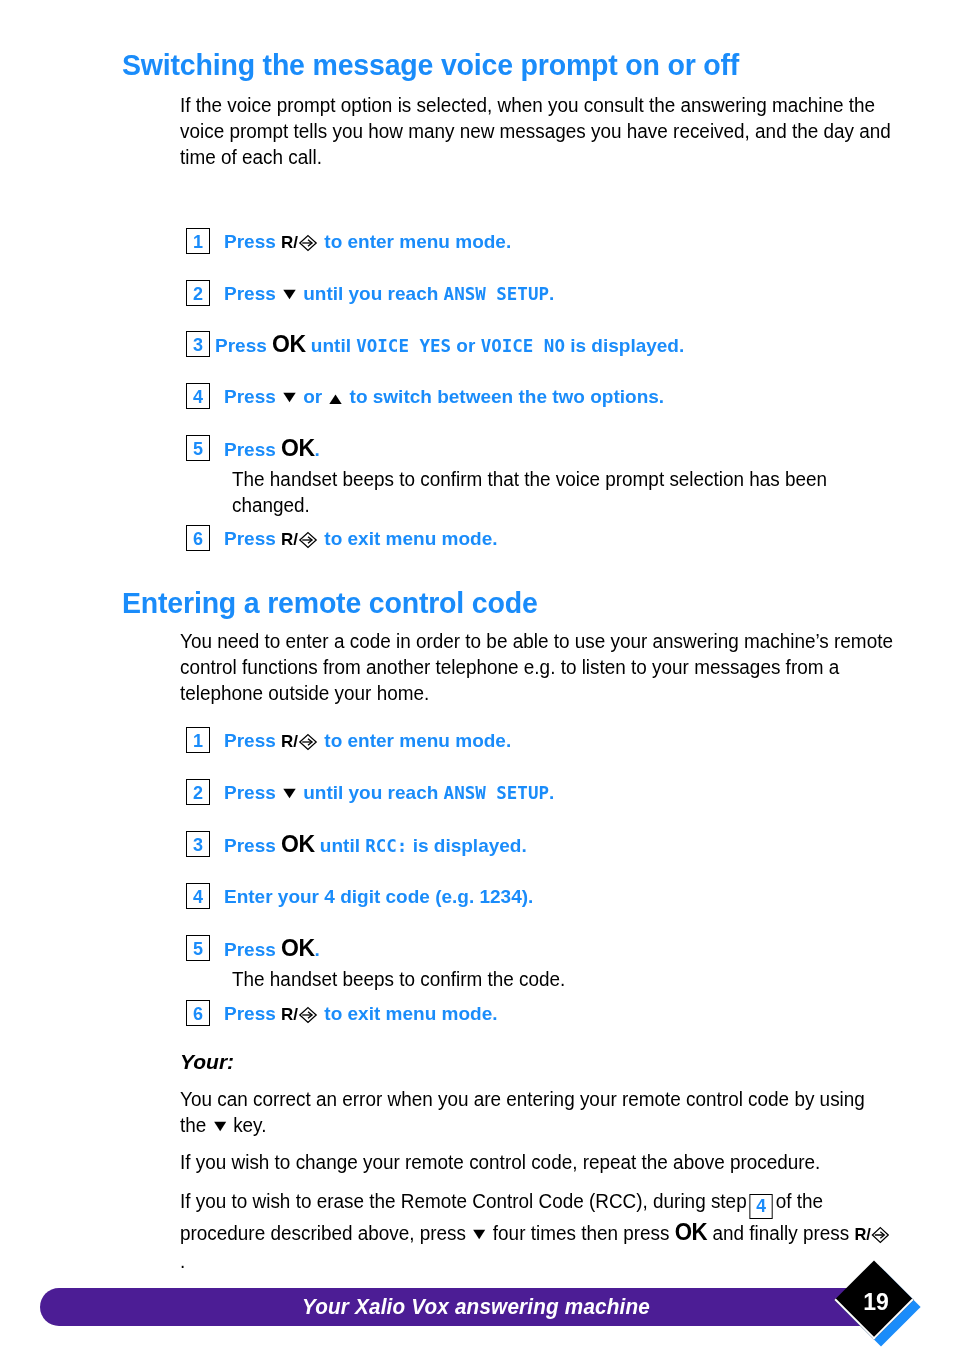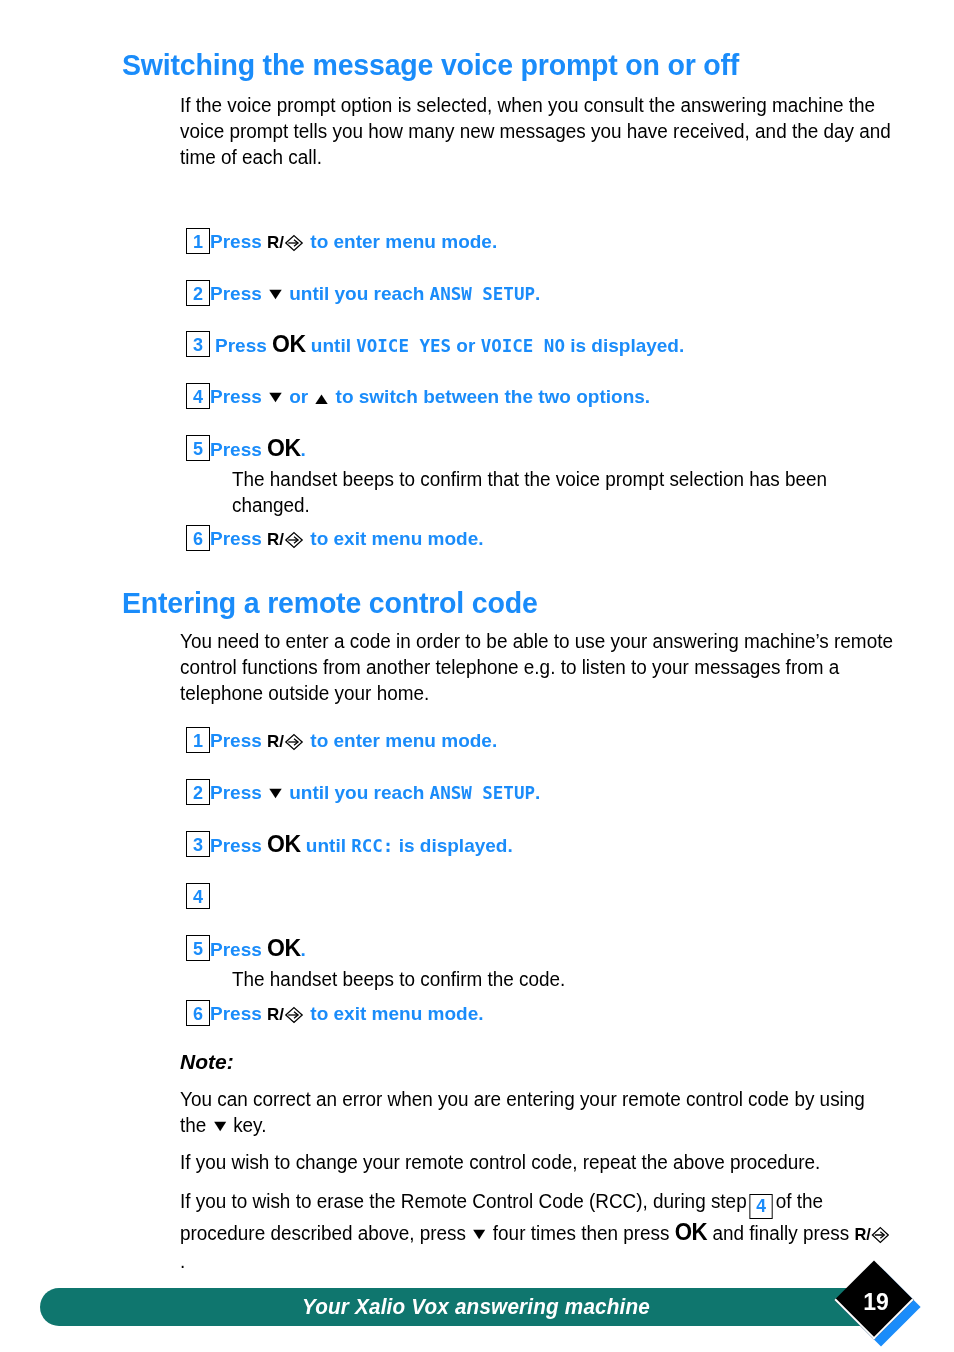--- a/index.html
+++ b/index.html
@@ -82,20 +82,21 @@
     line-height: 26px;
     text-align: center;
     box-sizing: border-box;
     flex: 0 0 auto;
   }
   .step-text {
     color: #1a8cfa;
     font-weight: bold;
     font-size: 19px;
     line-height: 27px;
+    margin-left: 14px;
     white-space: nowrap;
   }
   .step-sub {
     position: absolute;
     left: 232px;
     width: 690px;
     font-size: 19.5px;
     line-height: 26px;
     color: #000000;
     font-weight: normal;
@@ -178,21 +179,21 @@
     margin: 0 3px;
   }
 
   
   #footer-bar {
     position: absolute;
     left: 40px;
     top: 1288px;
     width: 872px;
     height: 38px;
-    background: #0f766e;
+    background: #4c1d95;
     border-radius: 19px;
   }
   #footer-title {
     position: absolute;
     left: 0; right: 0;
     top: 6px;
     text-align: center;
     color: #ffffff;
     font-weight: bold;
     font-style: italic;
@@ -360,20 +361,21 @@
       <span>Press</span>
       <span class="okglyph">OK</span>
       <span>until</span>
       <span class="mono">RCC:</span>
       <span>is displayed.</span>
     </div>
   </div>
 
   <div class="step" style="left:186px; top:883px;">
     <div class="step-num">4</div>
+    <div class="step-text">Enter your 4 digit code (e.g. 1234).</div>
   </div>
 
   <div class="step" style="left:186px; top:935px;">
     <div class="step-num">5</div>
     <div class="step-text">
       <span>Press</span>
       <span class="okglyph">OK</span><span>.</span>
     </div>
   </div>
   <div class="step-sub" style="top:966px;">The handset beeps to confirm the code.</div>
@@ -384,21 +386,21 @@
       <span>Press</span>
       <span class="rglyph">R/</span><svg class="rdiamond" viewBox="0 0 24 22">
           <polygon points="12,2 22,11 12,20 2,11" fill="none" stroke="#000" stroke-width="1.6"></polygon>
           <line x1="5" y1="11" x2="16" y2="11" stroke="#000" stroke-width="1.6"></line>
           <polyline points="12,7 17,11 12,15" fill="none" stroke="#000" stroke-width="1.6"></polyline>
         </svg>
       <span>to exit menu mode.</span>
     </div>
   </div>
 
-  <div id="note-title">Note:</div>
+  <div id="note-title">Your:</div>
 
   <div class="body-text" id="note-para-1">
     <span>You can correct an error when you are entering your remote control code by using the</span>
     <span class="tri">▼</span>
     <span>key.</span>
   </div>
 
   <div class="body-text" id="note-para-2">If you wish to change your remote control code, repeat the above procedure.</div>
 
   <div class="body-text" id="note-para-3">

